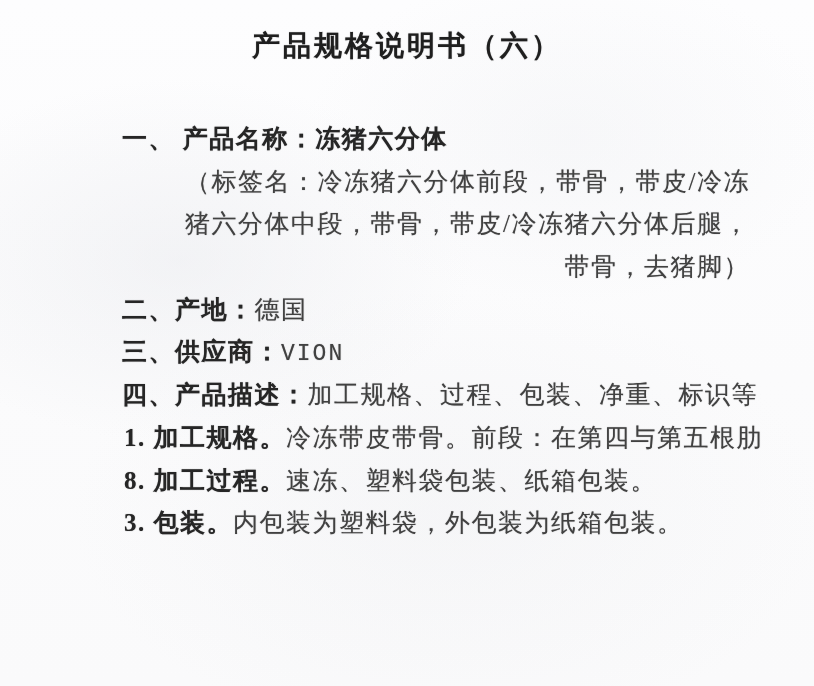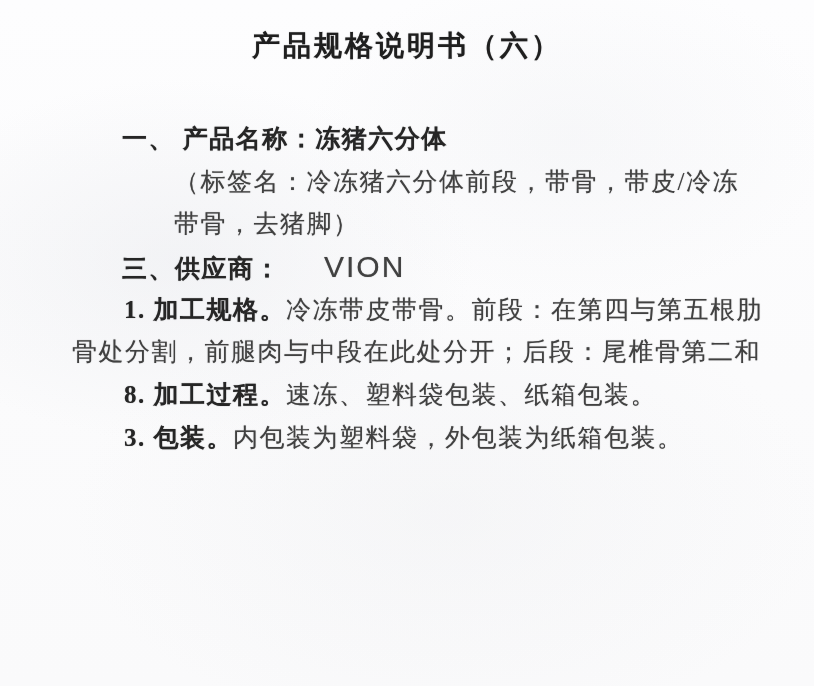--- a/index.html
+++ b/index.html
@@ -43,54 +43,55 @@
     white-space: nowrap;
     color: #414141;
     text-shadow: 0 0 1px rgba(70,70,70,0.55);
   }
   .line b {
     font-weight: bold;
     color: #262626;
     text-shadow: 0 0 1px rgba(40,40,40,0.55);
   }
   .ind-a { padding-left: 50px; }
-  .ind-b { padding-left: 102px; }
+  .ind-b { padding-left: 102px; text-align: right; }
   .ind-p { padding-left: 52px; font-family: Liberation Serif, serif; }
   .flush { padding-left: 0; }
   .mono {
-    font-family: Liberation Sans, sans-serif;
-    font-size: 30px;
+    font-family: Liberation Mono, monospace;
+    font-size: 23px;
     letter-spacing: 2px;
-    margin-left: 43px;
   }
 </style>
 </head>
 <body>
 
 <div class="page">
 
   <div class="title">产品规格说明书（六）</div>
 
   <div class="lines">
 
     <div class="line ind-a"><b>一、 产品名称：冻猪六分体</b></div>
 
     <div class="line ind-b"><span>（标签名：冷冻猪六分体前段，带骨，带皮/冷冻</span></div>
 
+    <div class="line ind-b"><span>猪六分体中段，带骨，带皮/冷冻猪六分体后腿，</span></div>
 
     <div class="line ind-b"><span>带骨，去猪脚）</span></div>
 
+    <div class="line ind-a"><b>二、产地：</b><span>德国</span></div>
 
     <div class="line ind-a"><b>三、供应商：</b><span class="mono">VION</span></div>
 
+    <div class="line ind-a"><b>四、产品描述：</b><span>加工规格、过程、包装、净重、标识等</span></div>
 
 
     <div class="line ind-p"><b>1. 加工规格。</b><span>冷冻带皮带骨。前段：在第四与第五根肋</span></div>
 
-    <div class="line flush"><span>骨处分割，前腿肉与中段在此处分开；后段：尾椎骨第二和</span></div>
 
 
 
     <div class="line ind-p"><b>8. 加工过程。</b><span>速冻、塑料袋包装、纸箱包装。</span></div>
 
     <div class="line ind-p"><b>3. 包装。</b><span>内包装为塑料袋，外包装为纸箱包装。</span></div>
 
   </div>
 </div>
 

